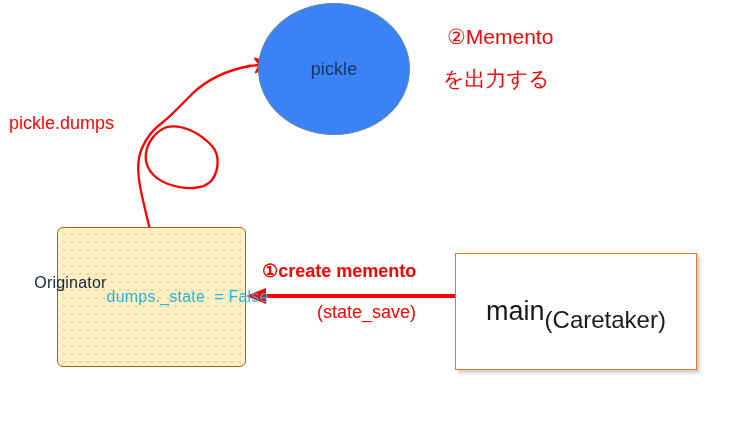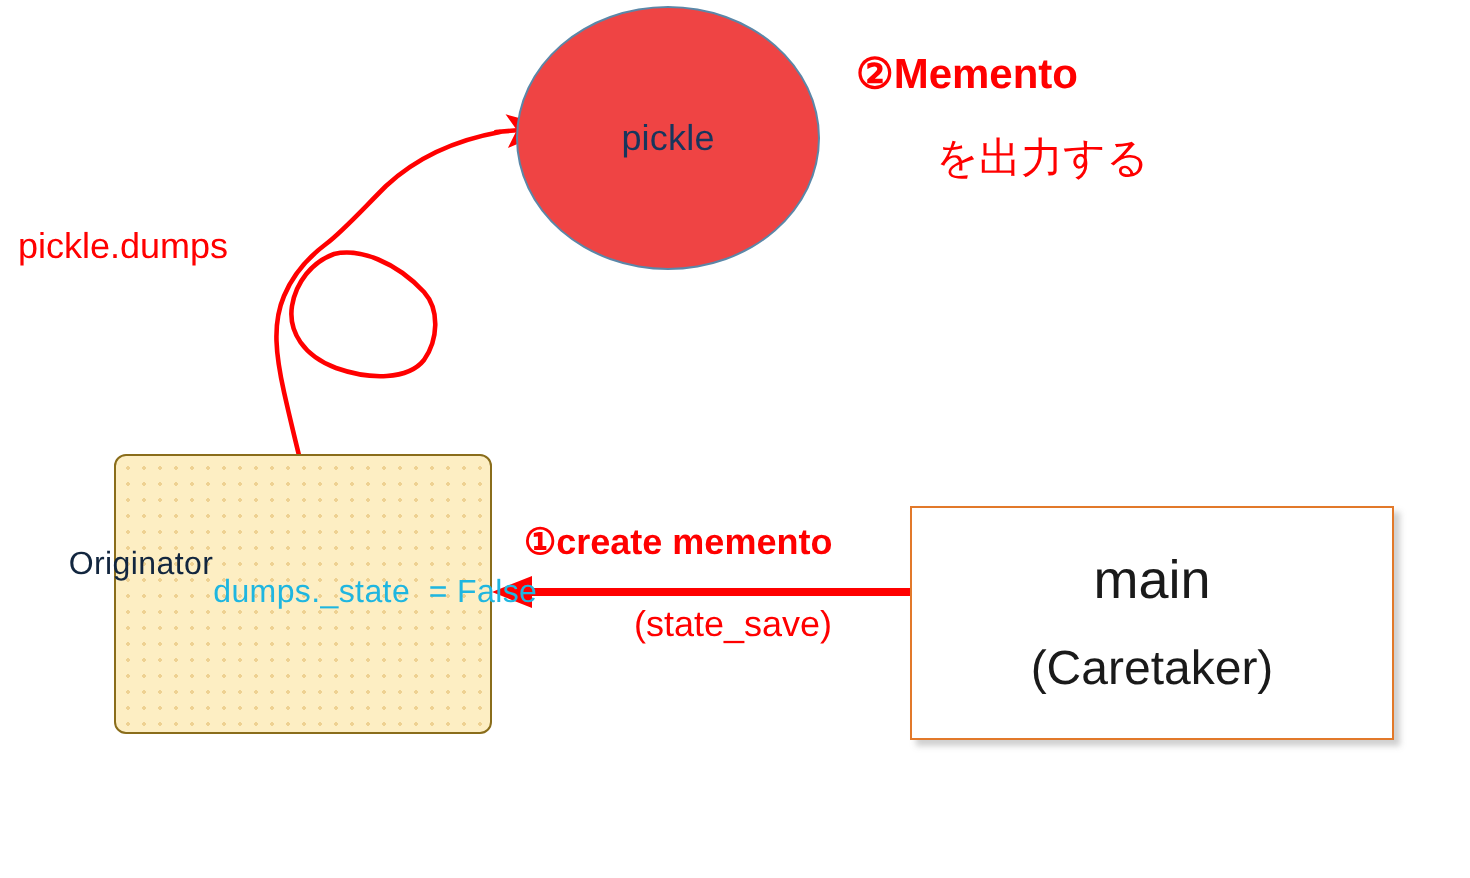--- a/index.html
+++ b/index.html
@@ -24,21 +24,21 @@
   }
 
   
   .node-ellipse {
     position: absolute;
     left: 258px;
     top: 3px;
     width: 152px;
     height: 132px;
     border-radius: 50%;
-    background: #ef4444;
+    background: #3b82f6;
     border: 1.3px solid #5b87a8;
     box-sizing: border-box;
     display: flex;
     align-items: center;
     justify-content: center;
   }
   .node-ellipse .label {
     font-size: 18px;
     color: #17365d;
     letter-spacing: 0.1px;
@@ -82,21 +82,20 @@
     position: absolute;
     left: 455px;
     top: 253px;
     width: 242px;
     height: 117px;
     box-sizing: border-box;
     border: 1.6px solid #e2792a;
     background: #ffffff;
     box-shadow: 3px 3px 3px rgba(140,140,140,0.42);
     display: flex;
-    flex-direction: column;
     align-items: center;
     justify-content: center;
   }
   .node-main .line1 {
     font-size: 27px;
     color: #1a1a1a;
     line-height: 1.12;
   }
   .node-main .line2 {
     font-size: 24px;
@@ -105,30 +104,29 @@
     margin-top: 16px;
   }
 
   
   .ann {
     position: absolute;
     color: #ff0000;
     white-space: pre;
   }
   .ann-memento1 {
-    left: 428px;
+    left: 447px;
     top: 25px;
     font-size: 21px;
-    font-weight: bold;
+    font-weight: normal;
   }
   .ann-memento2 {
     left: 443px;
     top: 65px;
     font-size: 21px;
-    margin-left: 25px;
   }
   .ann-dumps {
     left: 9px;
     top: 113px;
     font-size: 18px;
   }
   .ann-create {
     left: 262px;
     top: 260px;
     font-size: 18px;

